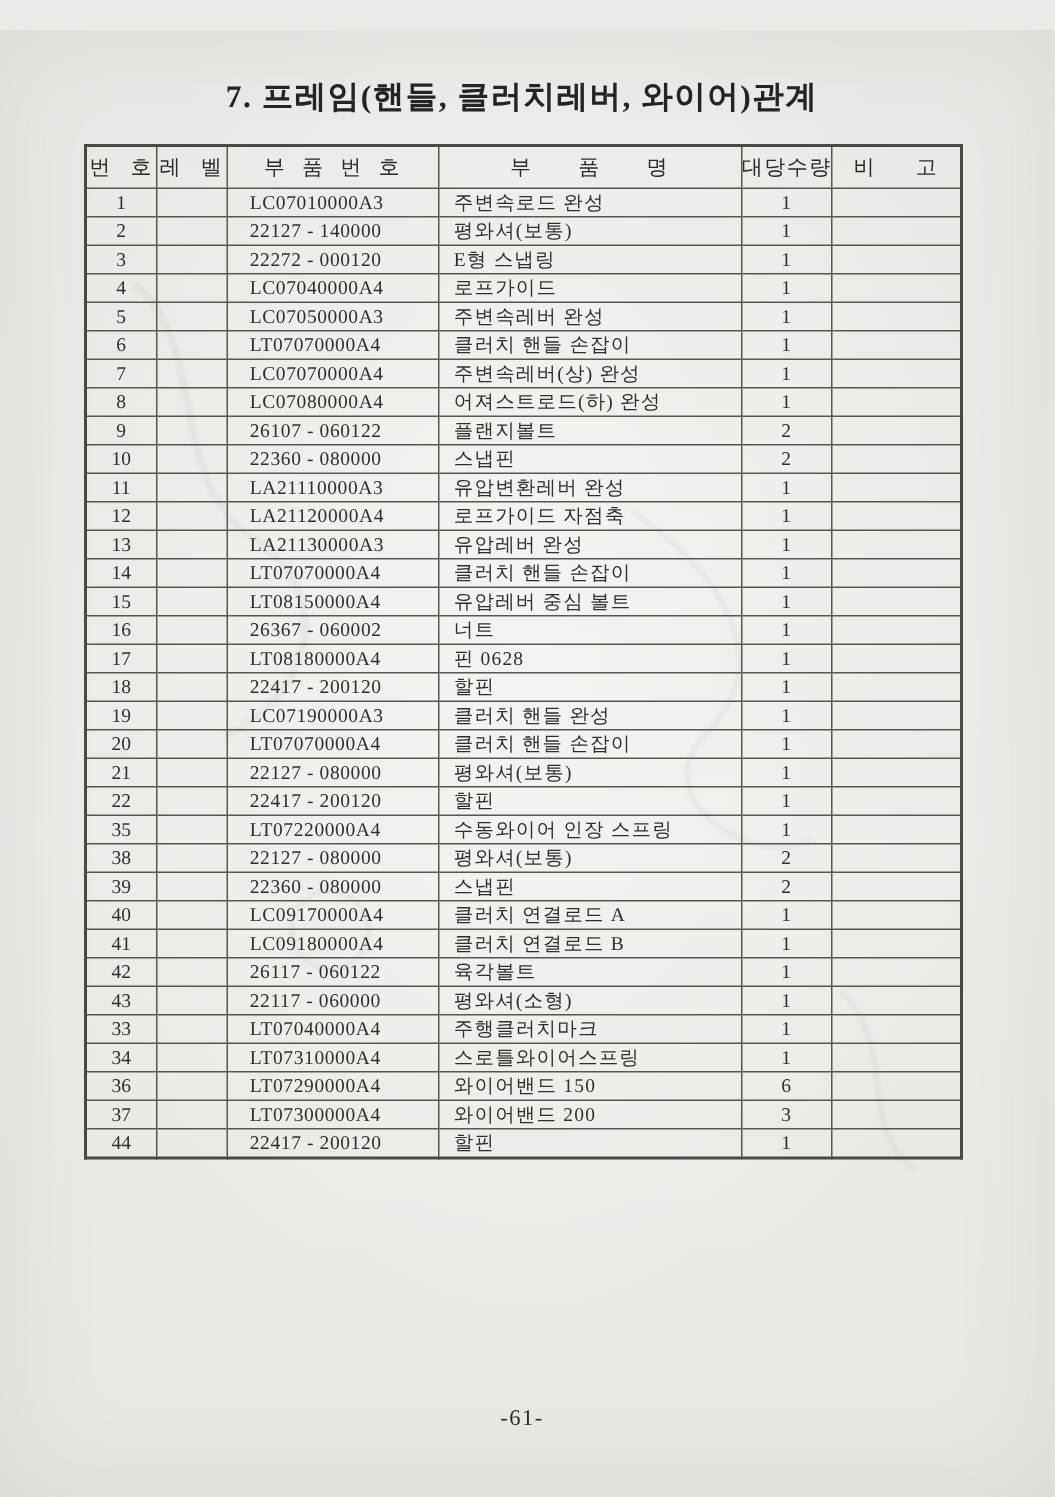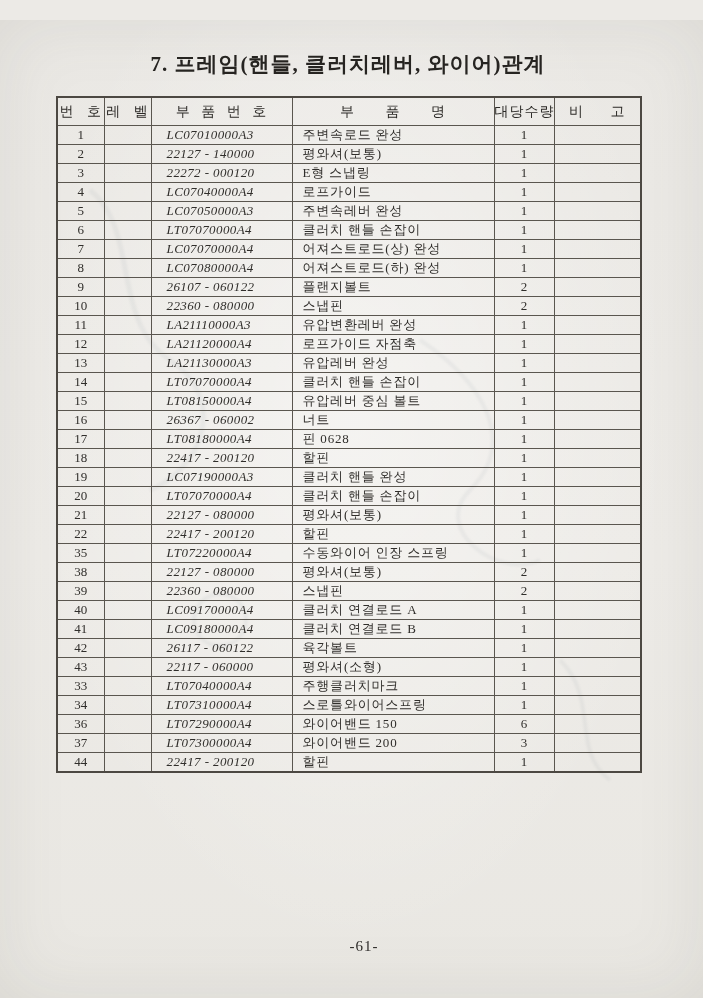--- a/index.html
+++ b/index.html
@@ -39,26 +39,26 @@
   .parts-table thead th{
     height:27px;font-weight:normal;font-size:14px;letter-spacing:1px;
     text-align:center;color:#2b2926;
   }
   th.h-no,th.h-level{word-spacing:8px;}
   th.h-partno{word-spacing:6px;}
   th.h-partname{word-spacing:26px;}
   th.h-remarks{word-spacing:22px;}
   td.c-no{text-align:center;font-size:13px;}
   td.c-level{}
-  td.c-partno{padding-left:15px;font-size:13px;letter-spacing:0.4px;font-style:italic;}
+  td.c-partno{padding-left:15px;font-size:13px;letter-spacing:0.4px;}
   td.c-partname{padding-left:10px;font-size:13px;letter-spacing:0.8px;}
   td.c-qty{text-align:center;font-size:13px;}
   td.c-remarks{}
   .page-number{
-    position:absolute;left:72px;top:918px;width:584px;
+    position:absolute;left:56px;top:918px;width:584px;
     text-align:center;font-size:15px;letter-spacing:1px;color:#2e2c2a;
   }
   .bottom-band{
     position:absolute;left:0;top:984px;width:703px;height:14px;
     background:linear-gradient(180deg,#b9b7b0 0%,#d6d4cd 30%,#e3e1da 100%);
     opacity:0.85;
     border-top:1px solid #9d9a92;
   }
   .speckle{
     position:absolute;left:0;top:986px;width:703px;height:6px;
@@ -145,21 +145,21 @@
       <td class="c-level"></td>
       <td class="c-partno">LT07070000A4</td>
       <td class="c-partname">클러치 핸들 손잡이</td>
       <td class="c-qty">1</td>
       <td class="c-remarks"></td>
     </tr>
         <tr>
       <td class="c-no">7</td>
       <td class="c-level"></td>
       <td class="c-partno">LC07070000A4</td>
-      <td class="c-partname">어져스트로드(상) 완성</td>
+      <td class="c-partname">주변속레버(상) 완성</td>
       <td class="c-qty">1</td>
       <td class="c-remarks"></td>
     </tr>
         <tr>
       <td class="c-no">8</td>
       <td class="c-level"></td>
       <td class="c-partno">LC07080000A4</td>
       <td class="c-partname">어져스트로드(하) 완성</td>
       <td class="c-qty">1</td>
       <td class="c-remarks"></td>

